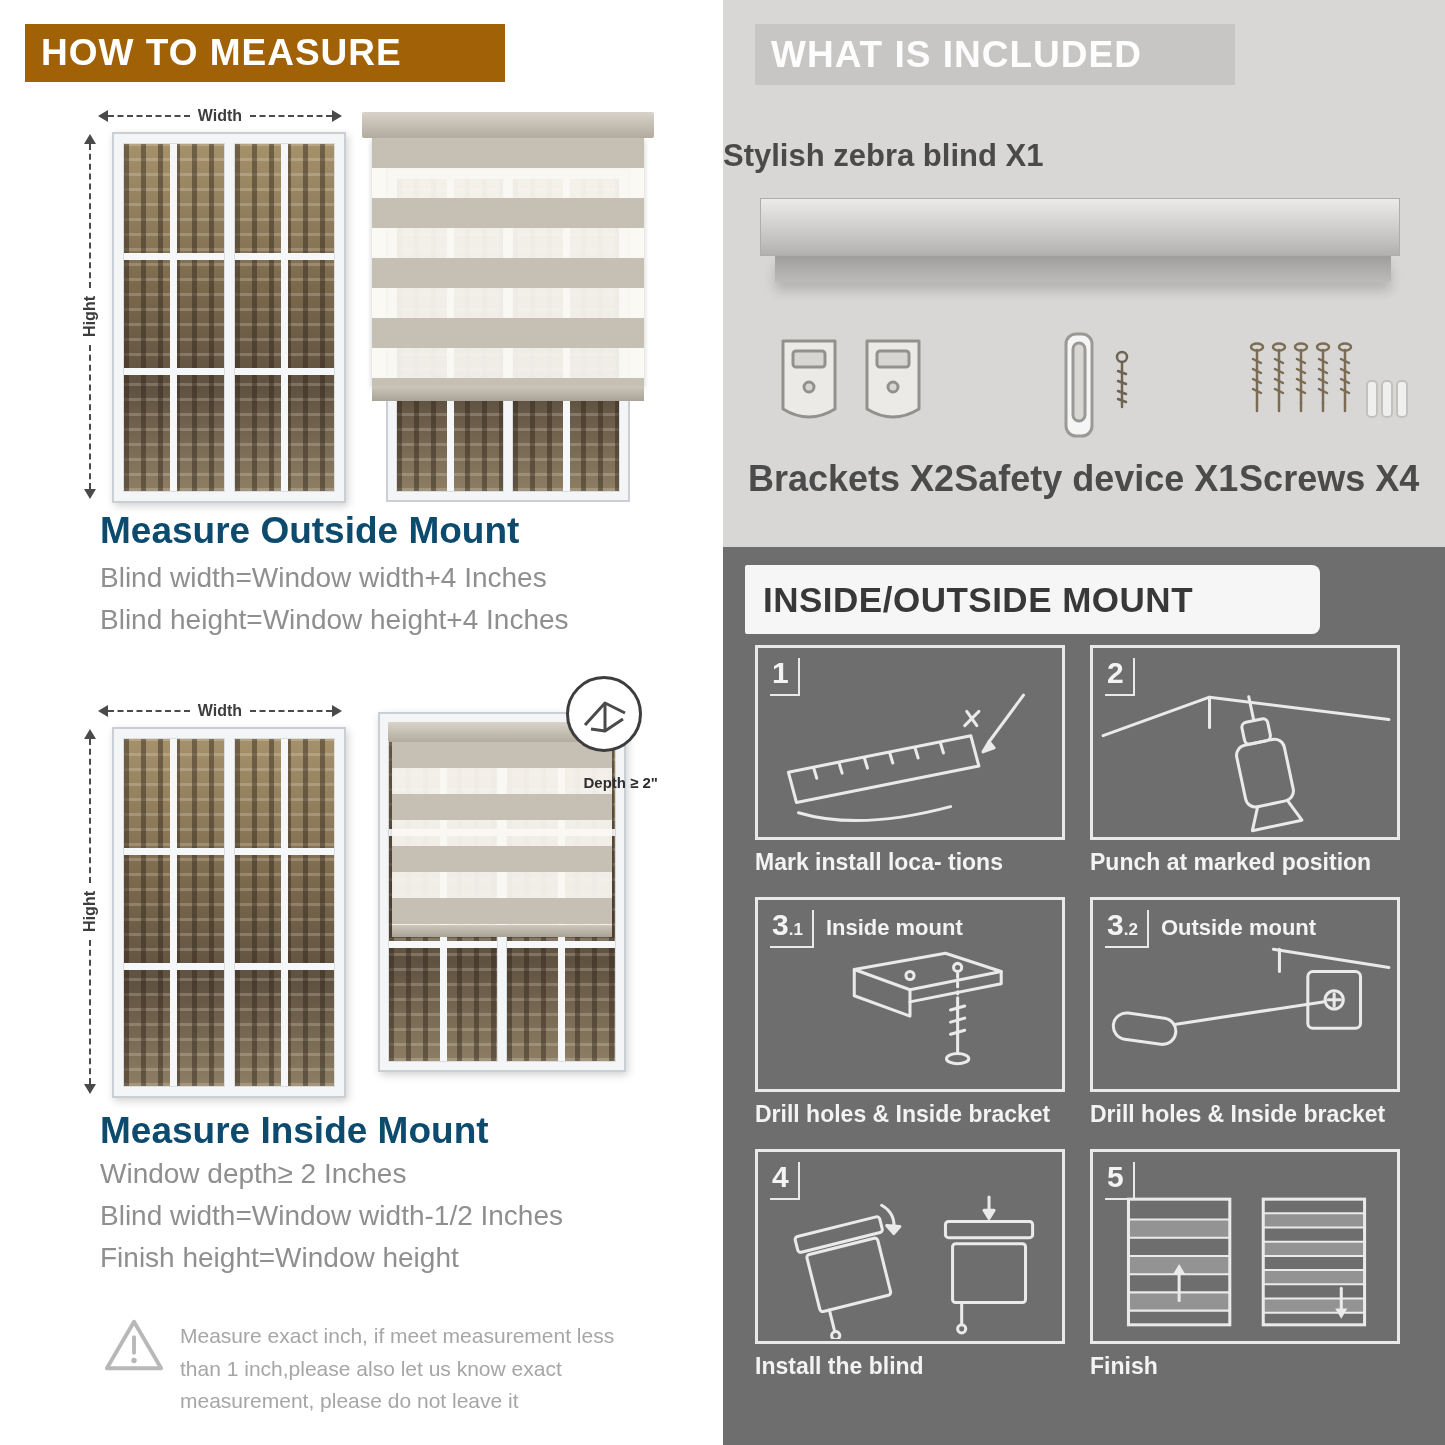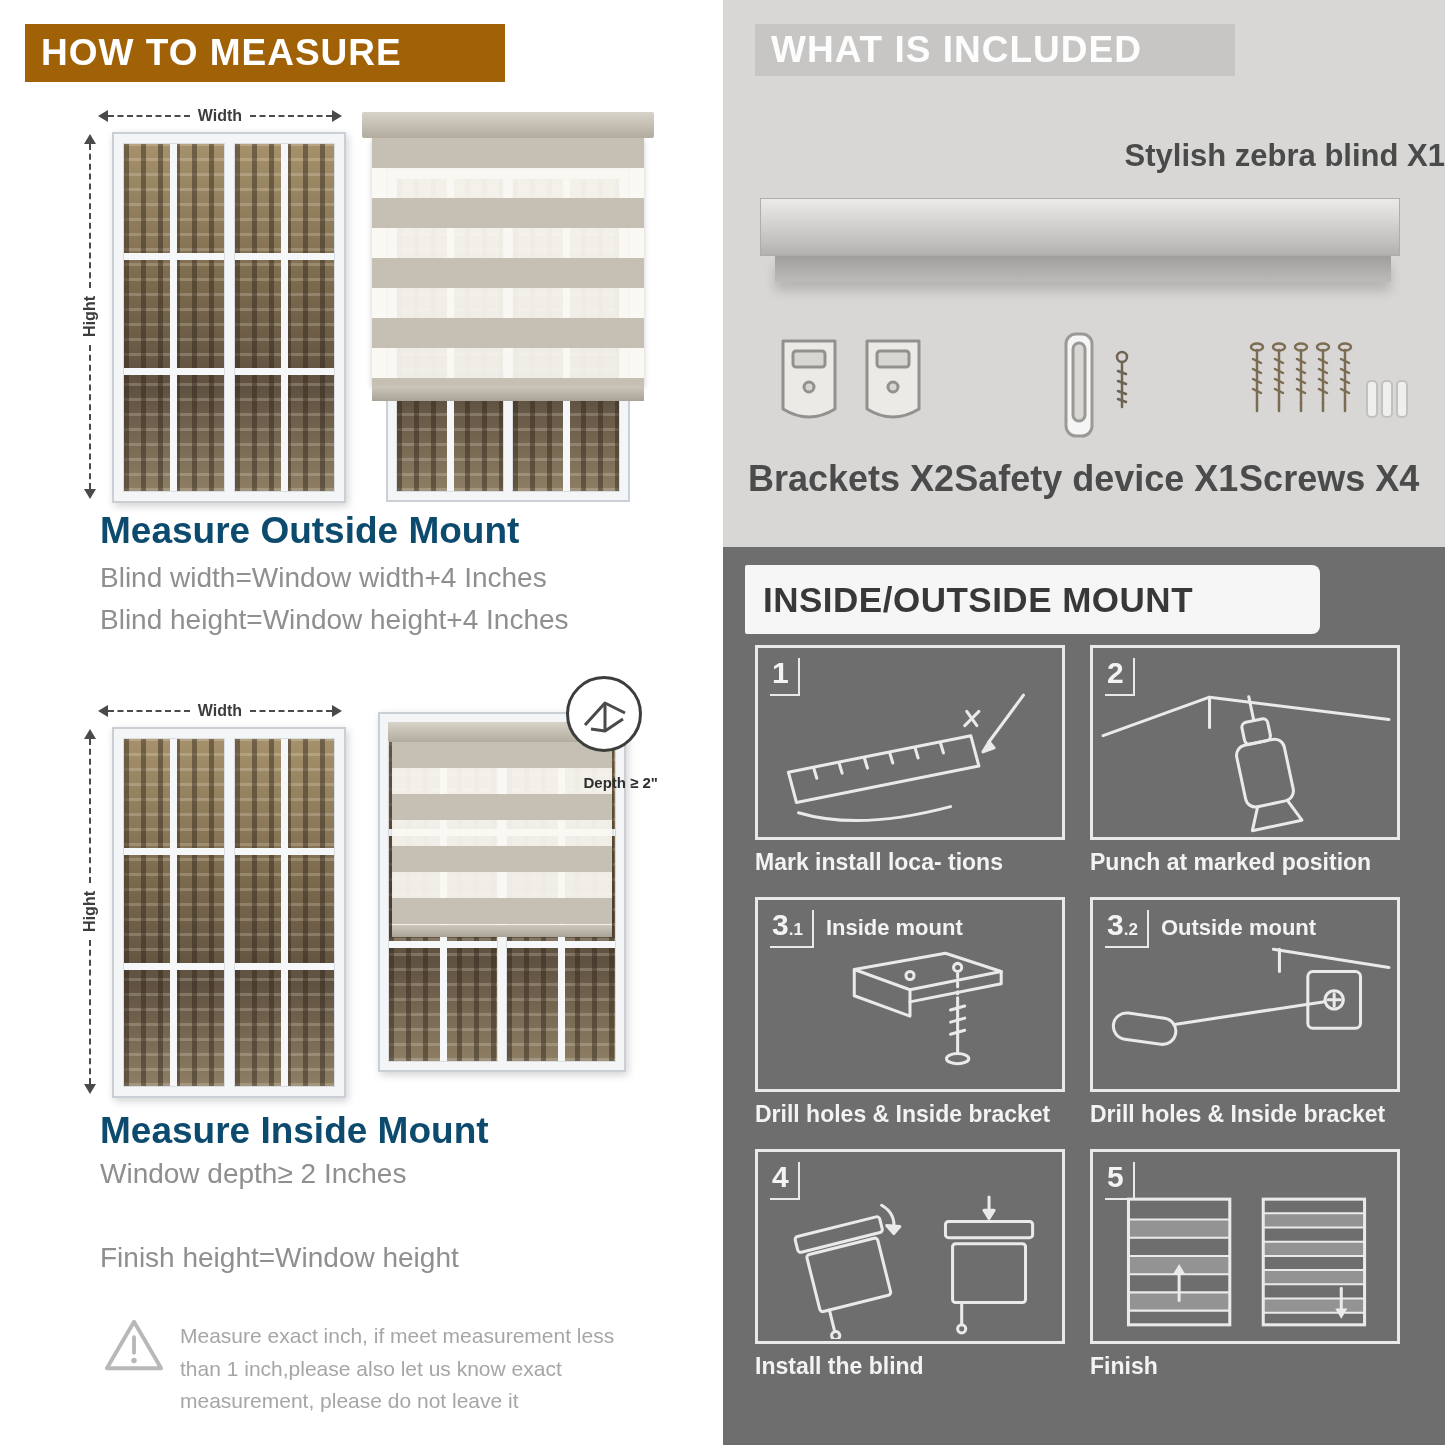--- a/index.html
+++ b/index.html
@@ -64,24 +64,24 @@
   .depth-label{position:absolute;left:150px;top:62px;width:130px;text-align:right;font-size:15px;
                font-weight:700;color:#2e2e2e;z-index:5}
 
   
   .warn-icon{position:absolute;left:103px;top:1316px}
   .warn-text{position:absolute;left:180px;top:1320px;width:448px;font-size:21px;color:#a6a6a6;
              line-height:1.55;font-weight:500}
 
   
   .included{position:absolute;left:723px;top:0;width:722px;height:547px;background:#d8d7d5}
-  .band-right{position:absolute;left:32px;top:24px;width:480px;height:52px;background:#c7c6c4;
+  .band-right{position:absolute;left:32px;top:24px;width:480px;height:61px;background:#c7c6c4;
               display:flex;align-items:center;padding-left:16px;color:#fdfdfd;font-size:37px;
               font-weight:700;letter-spacing:1px}
-  .product-title{position:absolute;left:0;right:0;top:138px;text-align:right;font-size:31px;
+  .product-title{position:absolute;left:0;right:0;top:138px;text-align:left;font-size:31px;
                  font-weight:700;color:#4a4a4a}
   .rail-main{position:absolute;left:37px;top:198px;width:640px;height:58px;
              background:linear-gradient(180deg,#ecebe9 0%,#d8d7d5 35%,#c2c1bf 75%,#b2b1af 100%);
              border:1px solid #aeadab}
   .rail-sub{position:absolute;left:52px;top:256px;width:616px;height:26px;
             background:linear-gradient(180deg,#9f9e9c,#bcbbb9);box-shadow:0 9px 12px rgba(0,0,0,.16)}
   .parts{position:absolute;left:25px;right:25px;top:322px;height:178px;display:flex}
   .part{flex:1;display:flex;flex-direction:column;align-items:center;justify-content:flex-end;gap:14px}
   .part-label{font-size:36px;font-weight:700;color:#4b4b4b;white-space:nowrap}
 
@@ -182,20 +182,21 @@
           <path d="M30,18 L30,46"></path>
           <path d="M16,44 L30,46 L48,34"></path>
         </g>
       </svg>
     </div>
     <div class="depth-label">Depth ≥ 2"</div>
   </div>
 
   <div class="h2" style="top:1110px;">Measure Inside Mount</div>
   <div class="rule-line" style="top:1158px;">Window depth≥ 2 Inches</div>
+  <div class="rule-line" style="top:1200px;">Blind width=Window width-1/2 Inches</div>
   <div class="rule-line" style="top:1242px;">Finish height=Window height</div>
 
   <div class="warn-icon">
     <svg width="62" height="58" viewBox="0 0 64 58">
       <path d="M32 5 L60 53 H4 Z" fill="none" stroke="#b8b8b8" stroke-width="4" stroke-linejoin="round"></path>
       <line x1="32" y1="21" x2="32" y2="37" stroke="#b8b8b8" stroke-width="4" stroke-linecap="round"></line>
       <circle cx="32" cy="45" r="2.8" fill="#b8b8b8"></circle>
     </svg>
   </div>
   <div class="warn-text">Measure exact inch, if meet measurement less than 1 inch,please also let us know exact measurement, please do not leave it</div>

